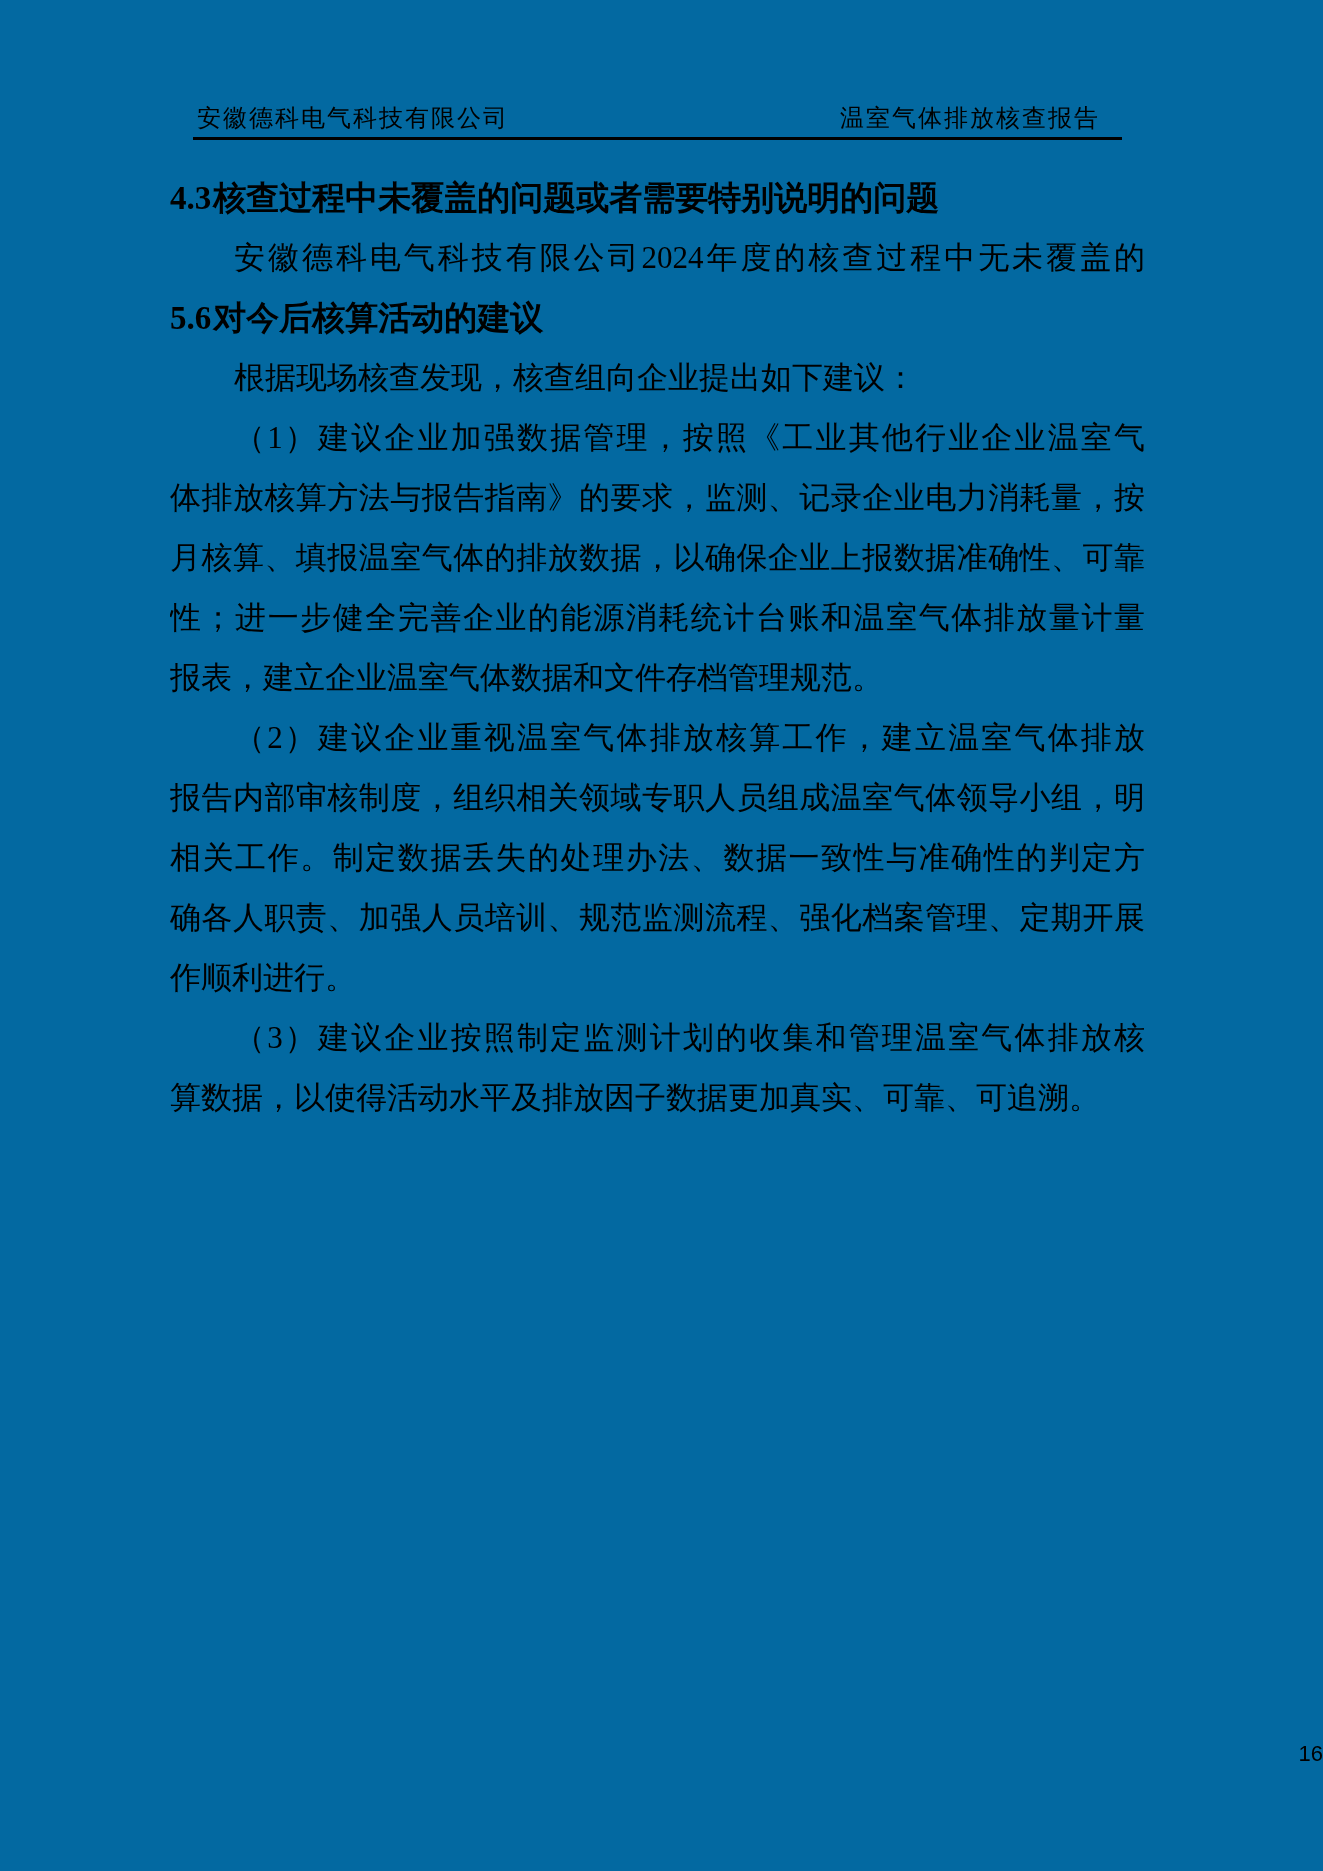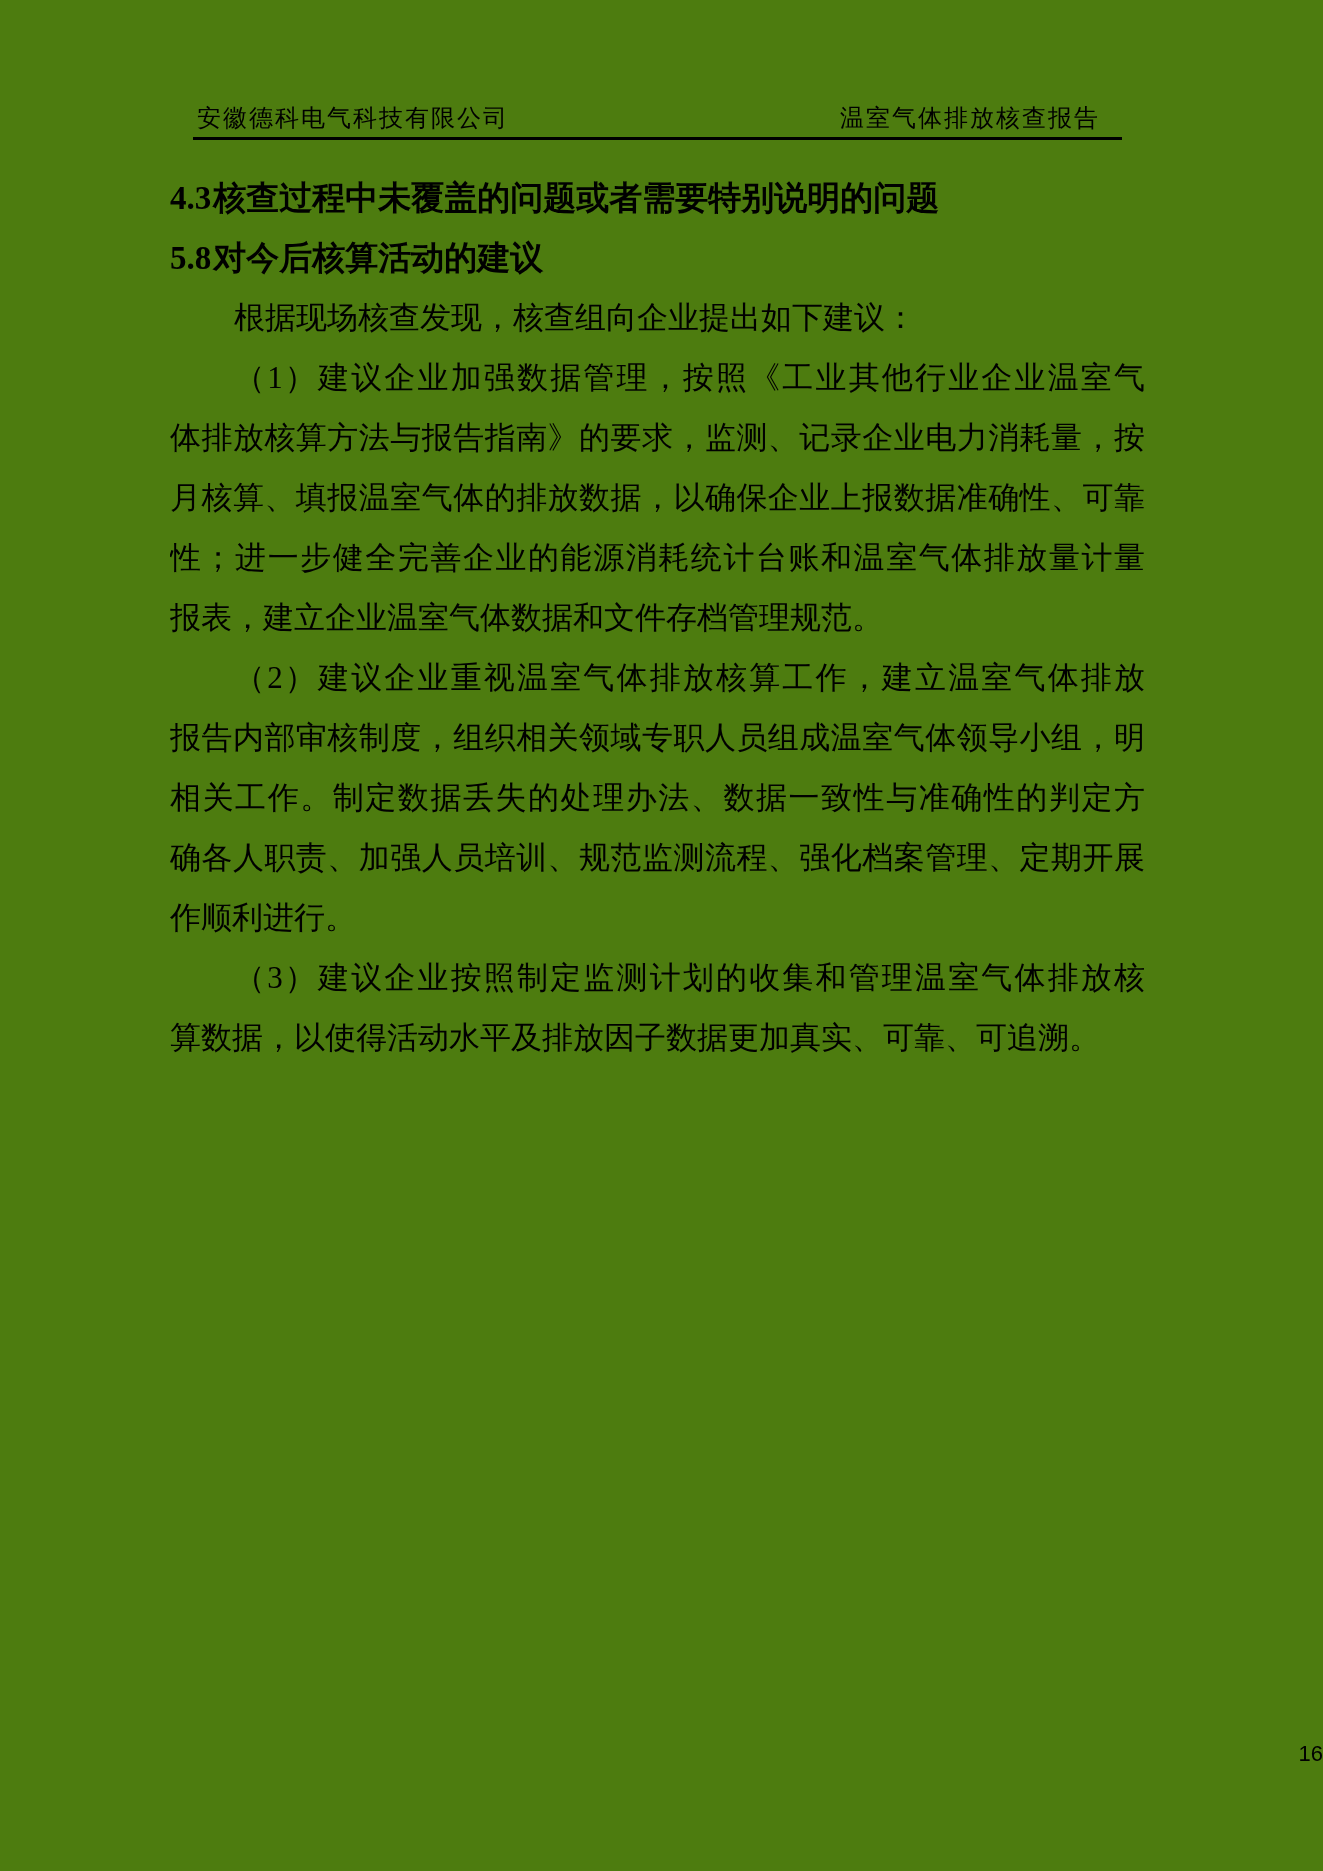--- a/index.html
+++ b/index.html
@@ -4,21 +4,21 @@
 <style>
   html, body {
     margin: 0;
     padding: 0;
     background: #ffffff;
   }
   .page {
     position: relative;
     width: 1323px;
     height: 1871px;
-    background: #4d7c0f;
+    background: #0369a1;
     color: #000000;
     overflow: hidden;
     font-family: "Liberation Serif", "DejaVu Serif", serif;
   }
   
   .hdr-left {
     position: absolute;
     left: 197px;
     top: 103px;
     font-size: 24px;
@@ -95,23 +95,24 @@
   <div class="hdr-left">安徽德科电气科技有限公司</div>
   <div class="hdr-right">温室气体排放核查报告</div>
   <div class="hdr-rule"></div>
 
   <div class="content">
 
     <div class="line heading">
       <span class="h-num">4.3</span><span class="h-text">核查过程中未覆盖的问题或者需要特别说明的问题</span>
     </div>
 
+    <div class="line indent just">安徽德科电气科技有限公司2024年度的核查过程中无未覆盖的</div>
 
     <div class="line heading">
-      <span class="h-num">5.8</span><span class="h-text">对今后核算活动的建议</span>
+      <span class="h-num">5.6</span><span class="h-text">对今后核算活动的建议</span>
     </div>
 
     <div class="line indent">根据现场核查发现，核查组向企业提出如下建议：</div>
     <div class="line indent just">（1）建议企业加强数据管理，按照《工业其他行业企业温室气</div>
     <div class="line just">体排放核算方法与报告指南》的要求，监测、记录企业电力消耗量，按</div>
     <div class="line just">月核算、填报温室气体的排放数据，以确保企业上报数据准确性、可靠</div>
     <div class="line just">性；进一步健全完善企业的能源消耗统计台账和温室气体排放量计量</div>
     <div class="line">报表，建立企业温室气体数据和文件存档管理规范。</div>
     <div class="line indent just">（2）建议企业重视温室气体排放核算工作，建立温室气体排放</div>
     <div class="line just">报告内部审核制度，组织相关领域专职人员组成温室气体领导小组，明</div>

